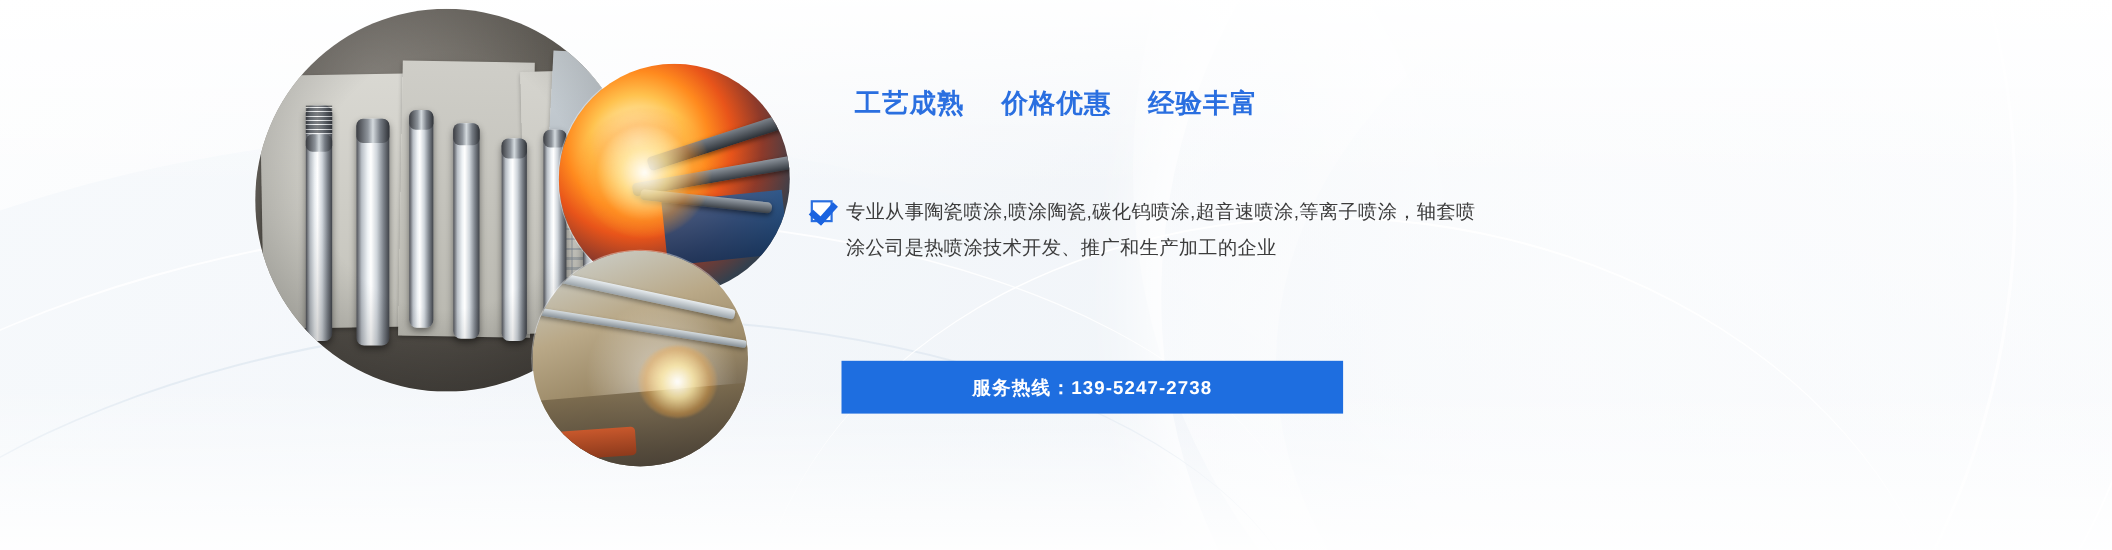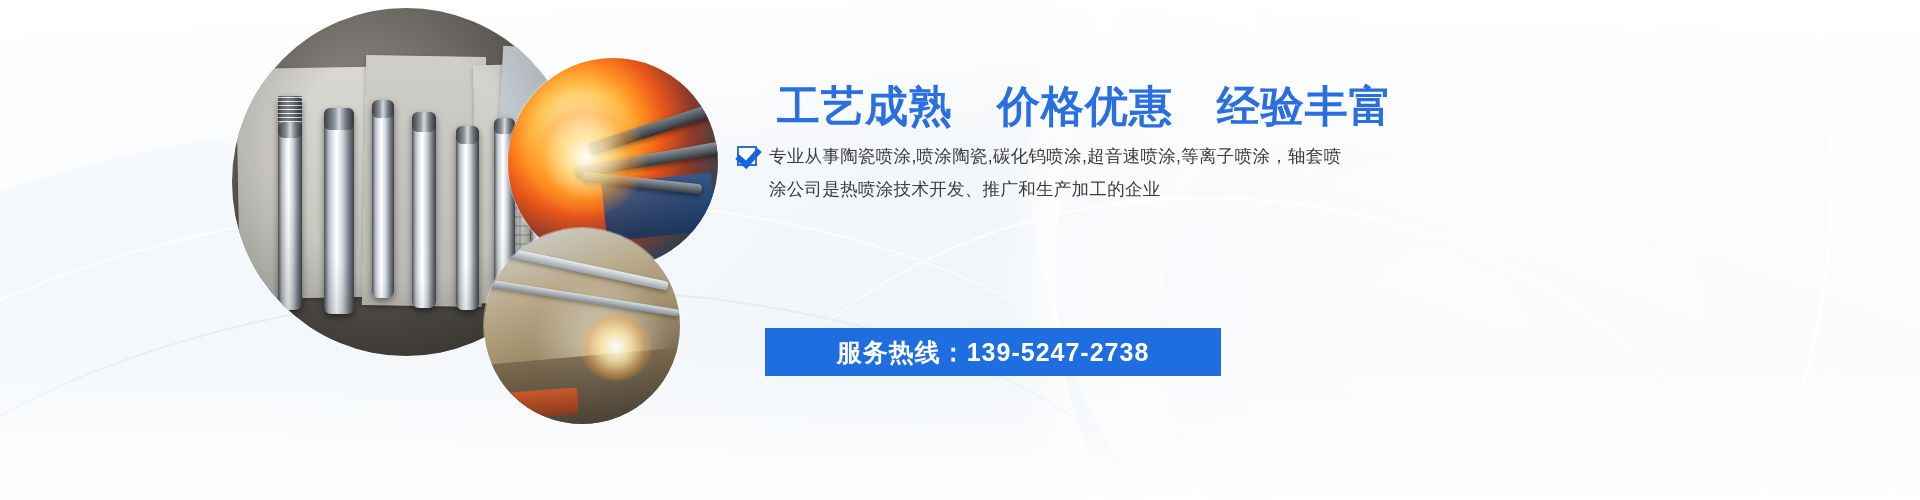--- a/index.html
+++ b/index.html
@@ -118,35 +118,35 @@
     filter:blur(1px);}
   .wbase{position:absolute;left:8px;bottom:-6px;width:190px;height:74px;
     background:linear-gradient(180deg,rgba(120,104,76,.9),rgba(70,62,52,.95));transform:rotate(-5deg);}
   .wred{position:absolute;left:24px;bottom:8px;width:70px;height:26px;border-radius:4px;
     background:linear-gradient(180deg,#c8582c,#8d3a1c);transform:rotate(-4deg);}
 
   
   .content{position:absolute;left:737px;top:0;width:1010px;height:500px;}
 
   .headline{position:absolute;left:40px;top:78px;
-    font-size:43px;font-weight:bold;color:#2a6fe0;letter-spacing:1px;white-space:nowrap;}
+    font-size:24px;font-weight:bold;color:#2a6fe0;letter-spacing:1px;white-space:nowrap;}
   .headline .gap{display:inline-block;width:18px;}
 
   .bullets{position:absolute;left:0px;top:140px;width:620px;}
-  .bullet{display:flex;align-items:flex-start;margin-bottom:14px;}
+  .bullet{display:flex;align-items:flex-start;margin-bottom:14px;margin-top:36px;}
   .check{flex:0 0 auto;width:20px;height:20px;margin-top:6px;margin-right:12px;
     border:2px solid #2a6fe0;box-sizing:border-box;position:relative;background:#ffffff;}
   .check::after{content:"";position:absolute;left:2px;top:-4px;width:9px;height:17px;
     border:solid #1a63e0;border-width:0 6px 6px 0;transform:rotate(42deg);}
   .btext{font-size:17.5px;line-height:33px;color:#3c3c3c;
     font-family:"Liberation Sans","DejaVu Sans",sans-serif;letter-spacing:.3px;}
 
   .phonebar{position:absolute;left:28px;top:328px;width:456px;height:48px;
     background:#1e6ee0;display:flex;align-items:center;justify-content:center;}
-  .phonebar span{color:#ffffff;font-size:25px;font-weight:bold;letter-spacing:1px;}
+  .phonebar span{color:#ffffff;font-size:17px;font-weight:bold;letter-spacing:1px;}
 </style>
 </head>
 <body>
 
 <div class="banner">
 
   <div class="swoosh sw1"></div>
   <div class="swoosh sw2"></div>
   <div class="swoosh sw3"></div>
   <div class="swoosh sw4"></div>

